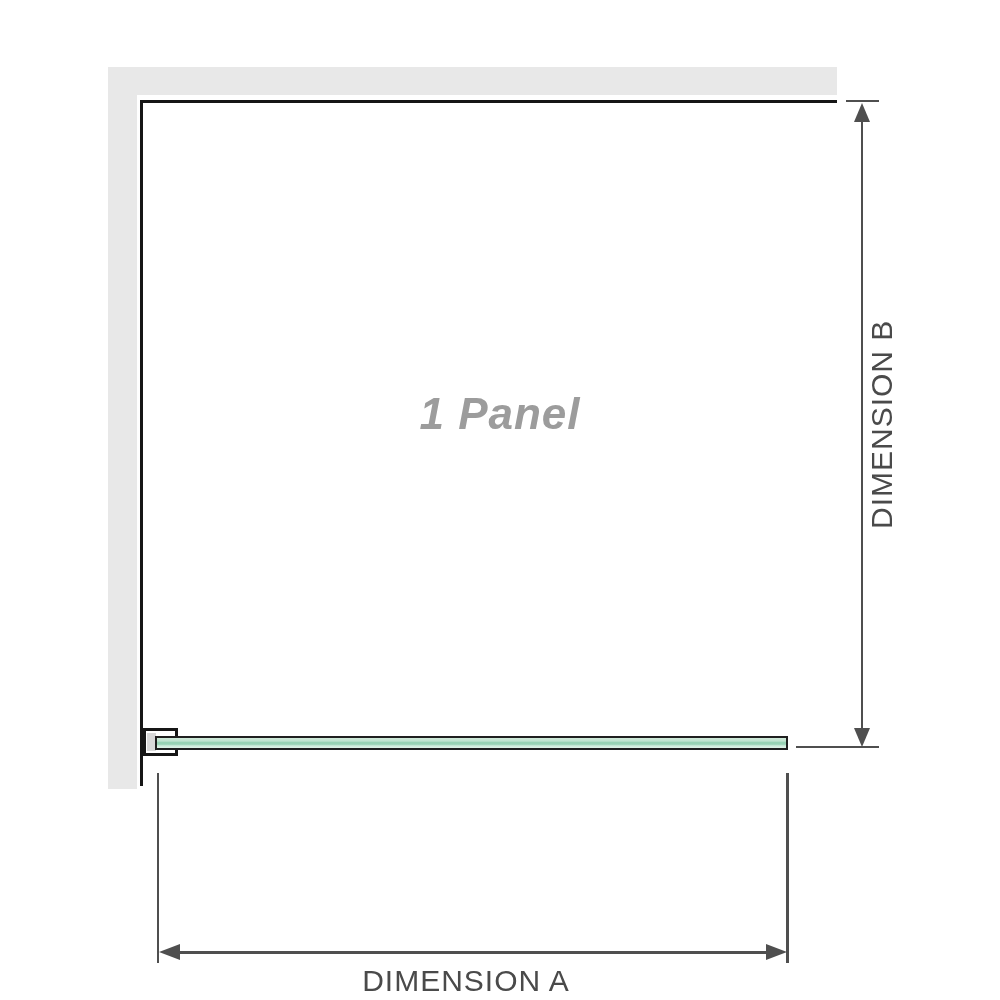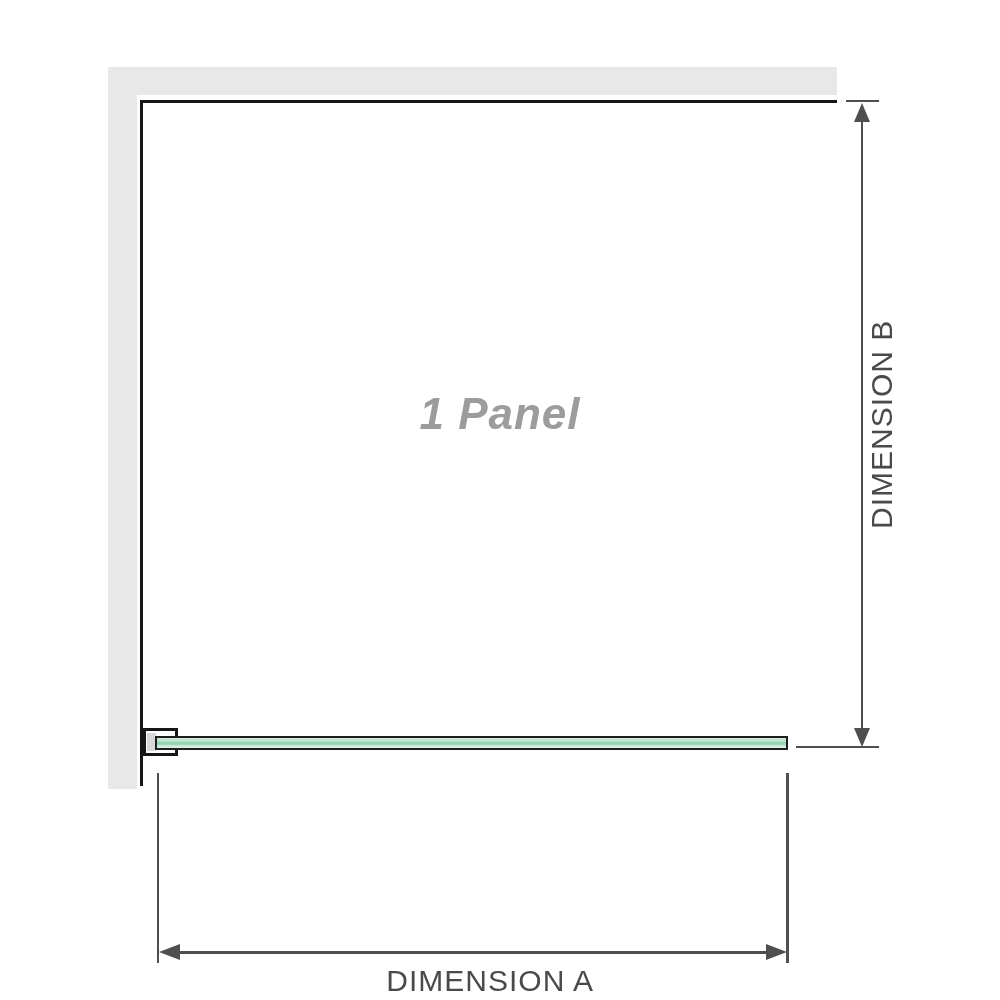--- a/index.html
+++ b/index.html
@@ -74,21 +74,21 @@
   .exta-right{left:786px;top:757px;width:2.6px;height:190px;background:var(--dimension-line);}
   .dima-line{left:176px;top:935px;width:594px;height:2.8px;background:var(--dimension-line);}
   .arr-left{left:159px;top:928px;
     border-top:8px solid transparent;border-bottom:8px solid transparent;
     border-right:21px solid var(--dimension-line);}
   .arr-right{left:766px;top:928px;
     border-top:8px solid transparent;border-bottom:8px solid transparent;
     border-left:21px solid var(--dimension-line);}
   .dima-label{
     left:338px;top:948px;width:256px;height:34px;line-height:34px;
-    text-align:right;font-size:30px;letter-spacing:1px;
+    text-align:center;font-size:30px;letter-spacing:1px;
     color:var(--dimension-text);white-space:nowrap;
   }
 
   
   .baseline{left:0;top:985px;width:1000px;height:2px;background:var(--baseline);}
 </style>
 </head>
 <body>
 
 <div class="stage">

